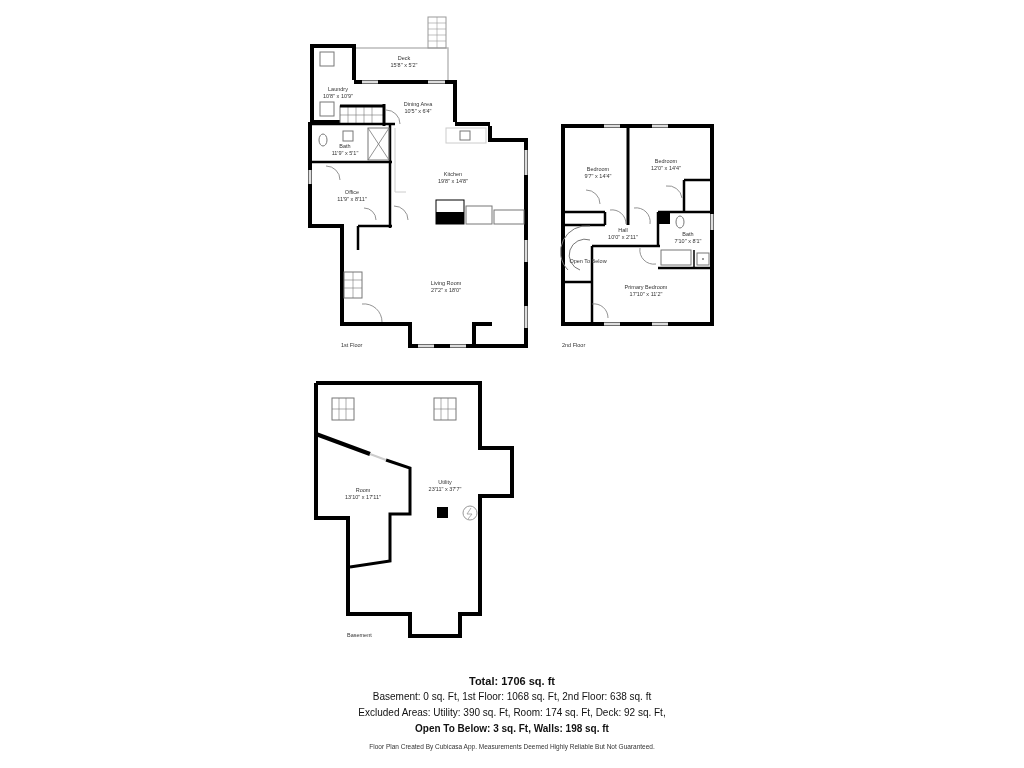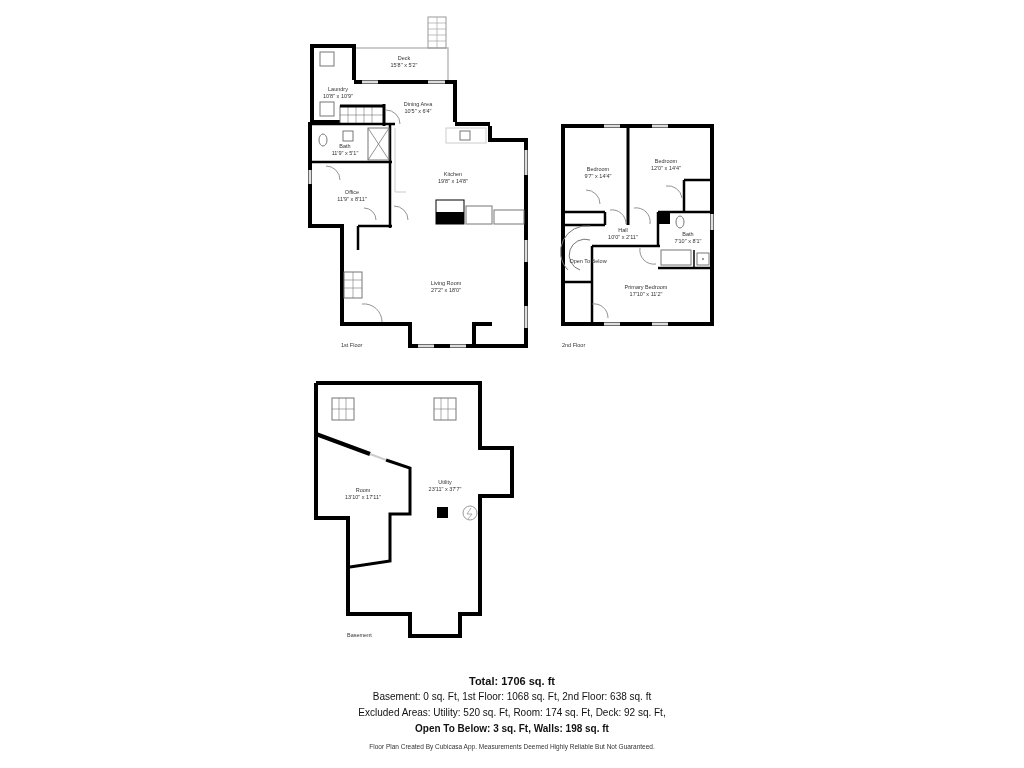--- a/index.html
+++ b/index.html
@@ -224,15 +224,15 @@
     <div>13'10" x 17'11"</div>
   </div>
 <div class="room-label" style="left:445px;top:479px;">
     <div>Utility</div>
     <div>23'11" x 37'7"</div>
   </div>
 <div class="floor-label" style="left:347px;top:632px;">Basement</div>
 
 <div class="summary total">Total: 1706 sq. ft</div>
 <div class="summary line l1">Basement: 0 sq. Ft, 1st Floor: 1068 sq. Ft, 2nd Floor: 638 sq. ft</div>
-<div class="summary line l2">Excluded Areas: Utility: 520 sq. Ft, Room: 174 sq. Ft, Deck: 92 sq. Ft,</div>
+<div class="summary line l2">Excluded Areas: Utility: 390 sq. Ft, Room: 174 sq. Ft, Deck: 92 sq. Ft,</div>
 <div class="summary line l3">Open To Below: 3 sq. Ft, Walls: 198 sq. ft</div>
 <div class="summary disclaimer">Floor Plan Created By Cubicasa App. Measurements Deemed Highly Reliable But Not Guaranteed.</div>
 
 </body></html>

